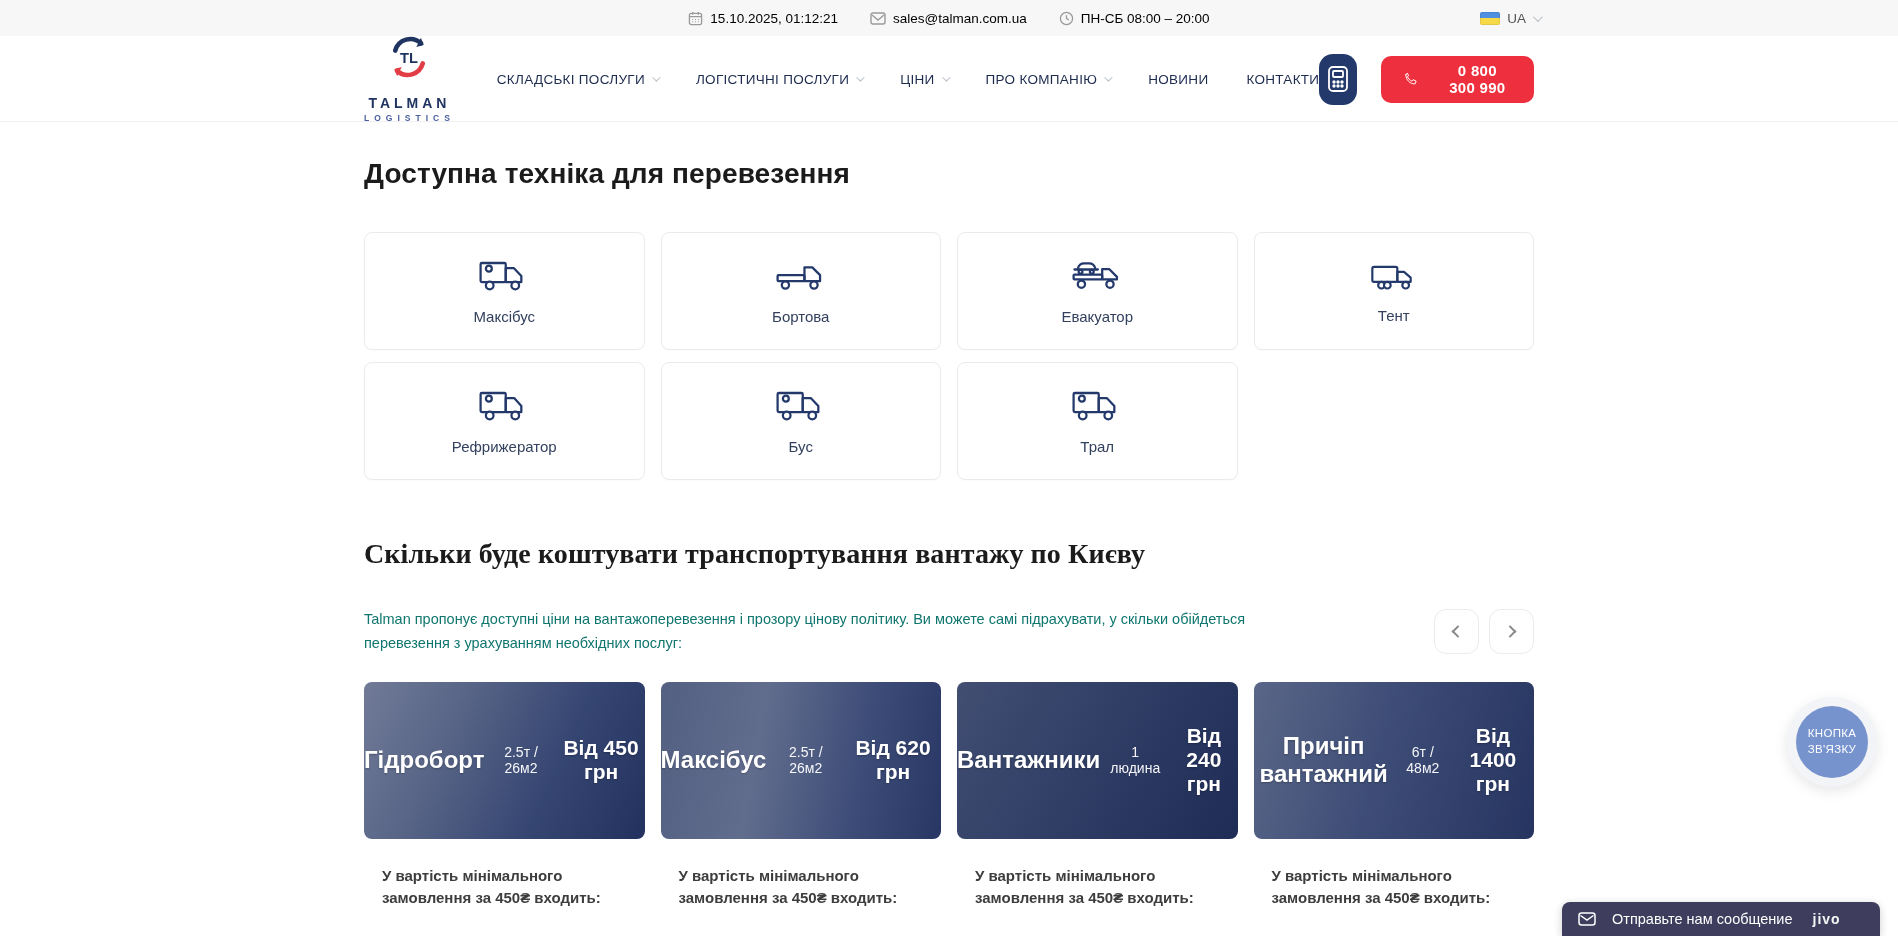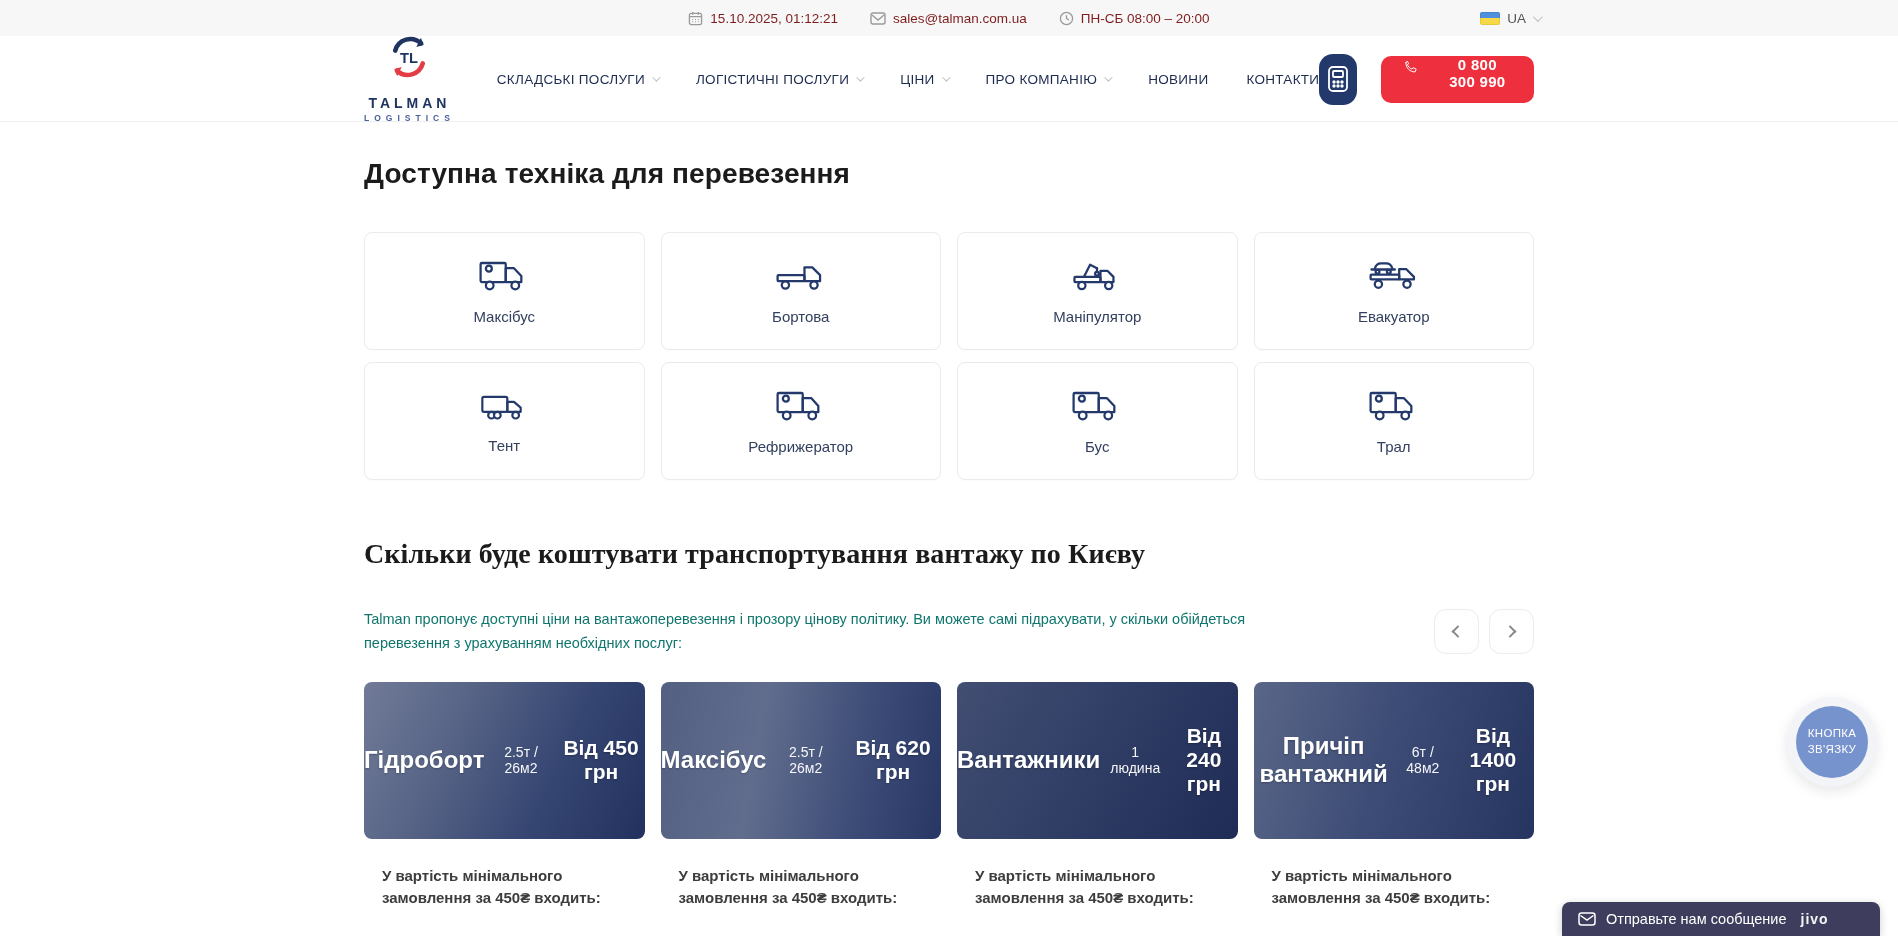--- a/index.html
+++ b/index.html
@@ -3,21 +3,21 @@
 <meta charset="utf-8">
 <style>
   * { margin:0; padding:0; box-sizing:border-box; }
   html,body { width:1898px; height:936px; overflow:hidden; background:#fff;
     font-family:"Liberation Sans","DejaVu Sans",sans-serif; }
   .container { width:1170px; margin:0 auto; position:relative; }
 
   
   .topbar { height:36px; background:#f7f7f7; }
   .topbar-inner { height:36px; display:flex; align-items:center; justify-content:center; position:relative; width:1898px; }
-  .tb-item { display:inline-flex; align-items:center; gap:7px; color:#7f1d1d; font-size:13.5px; margin:0 16px; text-decoration:none; }
+  .tb-item { display:inline-flex; align-items:center; gap:7px; color:#000000; font-size:13.5px; margin:0 16px; text-decoration:none; }
   .tb-item svg { stroke:#9a9a9a; }
   .lang { position:absolute; right:358px; top:0; height:36px; display:flex; align-items:center; gap:7px;
     font-size:13.5px; color:#555; cursor:pointer; }
   .flag { width:20px; height:13px; display:inline-block; border-radius:2px; overflow:hidden;
     background:linear-gradient(#4e8fe0 0 50%, #f7d948 50% 100%); box-shadow:0 0 0 1px rgba(0,0,0,.08) inset; }
   .chev { width:7px; height:7px; border-right:1.6px solid #b7bcc6; border-bottom:1.6px solid #b7bcc6;
     transform:rotate(45deg) translateY(-2px); display:inline-block; }
 
   
   .header { height:86px; background:#fff; border-bottom:1px solid #f0f0f0; }
@@ -27,21 +27,21 @@
   .logo-sub { font-size:8.5px; font-weight:700; color:#4a5f9e; letter-spacing:5px; margin-top:4px; }
   .nav { display:flex; align-items:center; gap:38px; margin-left:14px; }
   .nav-item { display:inline-flex; align-items:center; gap:7px; font-size:13.5px; font-weight:500;
     color:#1d2b4f; letter-spacing:.3px; cursor:pointer; white-space:nowrap; }
   .nav-chev { width:6px; height:6px; border-right:1.5px solid #b9bfcb; border-bottom:1.5px solid #b9bfcb;
     transform:rotate(45deg) translateY(-2px); display:inline-block; }
   .hdr-actions { margin-left:auto; display:flex; align-items:center; gap:24px; }
   .calc-btn { width:51px; height:51px; border-radius:14px; background:#24396b; border:none; cursor:pointer;
     display:flex; align-items:center; justify-content:center; }
   .phone-btn { height:47px; padding:0 22px; border-radius:10px; background:#ee2f3d; border:none; cursor:pointer;
-    display:flex; align-items:flex-start; gap:24px; color:#fff; font-size:15px; font-weight:700; letter-spacing:.3px; }
+    display:flex; align-items:center; gap:24px; color:#fff; font-size:15px; font-weight:700; letter-spacing:.3px; }
 
   
   .main { padding-top:36px; }
   .h2 { font-size:28px; font-weight:700; color:#1b1b1b; letter-spacing:.1px; }
 
   .veh-grid { margin-top:42px; display:grid; grid-template-columns:repeat(4,1fr); gap:12px 16px; }
   .veh-card { background:#fff; border:1px solid #ebebeb; border-radius:8px; height:118px; cursor:pointer;
     display:flex; flex-direction:column; align-items:center; justify-content:center; gap:13px;
     box-shadow:0 1px 2px rgba(0,0,0,.02); }
   .veh-icon { display:flex; }
@@ -75,21 +75,21 @@
   .price-body { padding:26px 18px 0 18px; }
   .price-note { font-size:15px; font-weight:700; color:#3d3d3d; line-height:1.5; }
 
   
   .contact-fab { position:absolute; top:697px; right:21px; width:90px; height:90px; border-radius:50%;
     background:#f3f4f7; box-shadow:0 4px 14px rgba(0,0,0,.10); display:flex; align-items:center; justify-content:center; cursor:pointer; }
   .contact-fab-inner { width:72px; height:72px; border-radius:50%; background:#7793cd; color:#fff;
     display:flex; align-items:center; justify-content:center; text-align:center;
     font-size:11.5px; line-height:1.35; letter-spacing:.3px; padding:6px; }
   .chat-bar { position:absolute; right:18px; bottom:0; height:34px; min-width:318px; padding:0 16px;
-    background:#3e3d5d; border-radius:8px 8px 0 0; display:flex; align-items:center; gap:10px;
+    background:#3e3d5d; border-radius:8px 8px 0 0; display:flex; align-items:center; gap:16px;
     color:#fff; cursor:pointer; box-shadow:0 2px 8px rgba(0,0,0,.2); }
   .chat-text { font-size:14.5px; }
   .chat-brand { font-size:14px; font-weight:600; letter-spacing:1px; margin-left:4px; opacity:.95; }
   .page { position:relative; width:1898px; height:936px; }
 </style>
 </head>
 <body>
 
 <div class="page">
 
@@ -211,34 +211,20 @@
               <path d="M34 11h9l9 9v7H34z"></path>
               <circle cx="12" cy="31.5" r="4.2" fill="#fff"></circle>
               <circle cx="45" cy="31.5" r="4.2" fill="#fff"></circle>
             </svg>
         </span>
         <span class="veh-label">Бортова</span>
       </div>
       <div class="veh-card">
         <span class="veh-icon">
           <svg width="52" height="38" viewBox="0 0 60 42">
-              <rect x="4" y="22" width="30" height="6" rx="1"></rect>
-              <path d="M15 22L22 8l8 4"></path>
-              <path d="M30 12v4"></path>
-              <circle cx="30" cy="18.5" r="2.2"></circle>
-              <path d="M34 15h8l7 7v6H34z"></path>
-              <circle cx="12.5" cy="32" r="4.2" fill="#fff"></circle>
-              <circle cx="43.5" cy="32" r="4.2" fill="#fff"></circle>
-            </svg>
-        </span>
-        <span class="veh-label">Маніпулятор</span>
-      </div>
-      <div class="veh-card">
-        <span class="veh-icon">
-          <svg width="52" height="38" viewBox="0 0 60 42">
               <path d="M8 12c1-3.5 3.5-5.5 7-5.5h6c3.5 0 6 2 7 5.5"></path>
               <path d="M4 13.5h27"></path>
               <circle cx="11" cy="16" r="2.2"></circle>
               <circle cx="24" cy="16" r="2.2"></circle>
               <rect x="3" y="19.5" width="33" height="5.5" rx="1"></rect>
               <path d="M36 13h8l9 9v3H36z"></path>
               <circle cx="12" cy="30.5" r="4.2" fill="#fff"></circle>
               <circle cx="45" cy="30.5" r="4.2" fill="#fff"></circle>
             </svg>
         </span>

